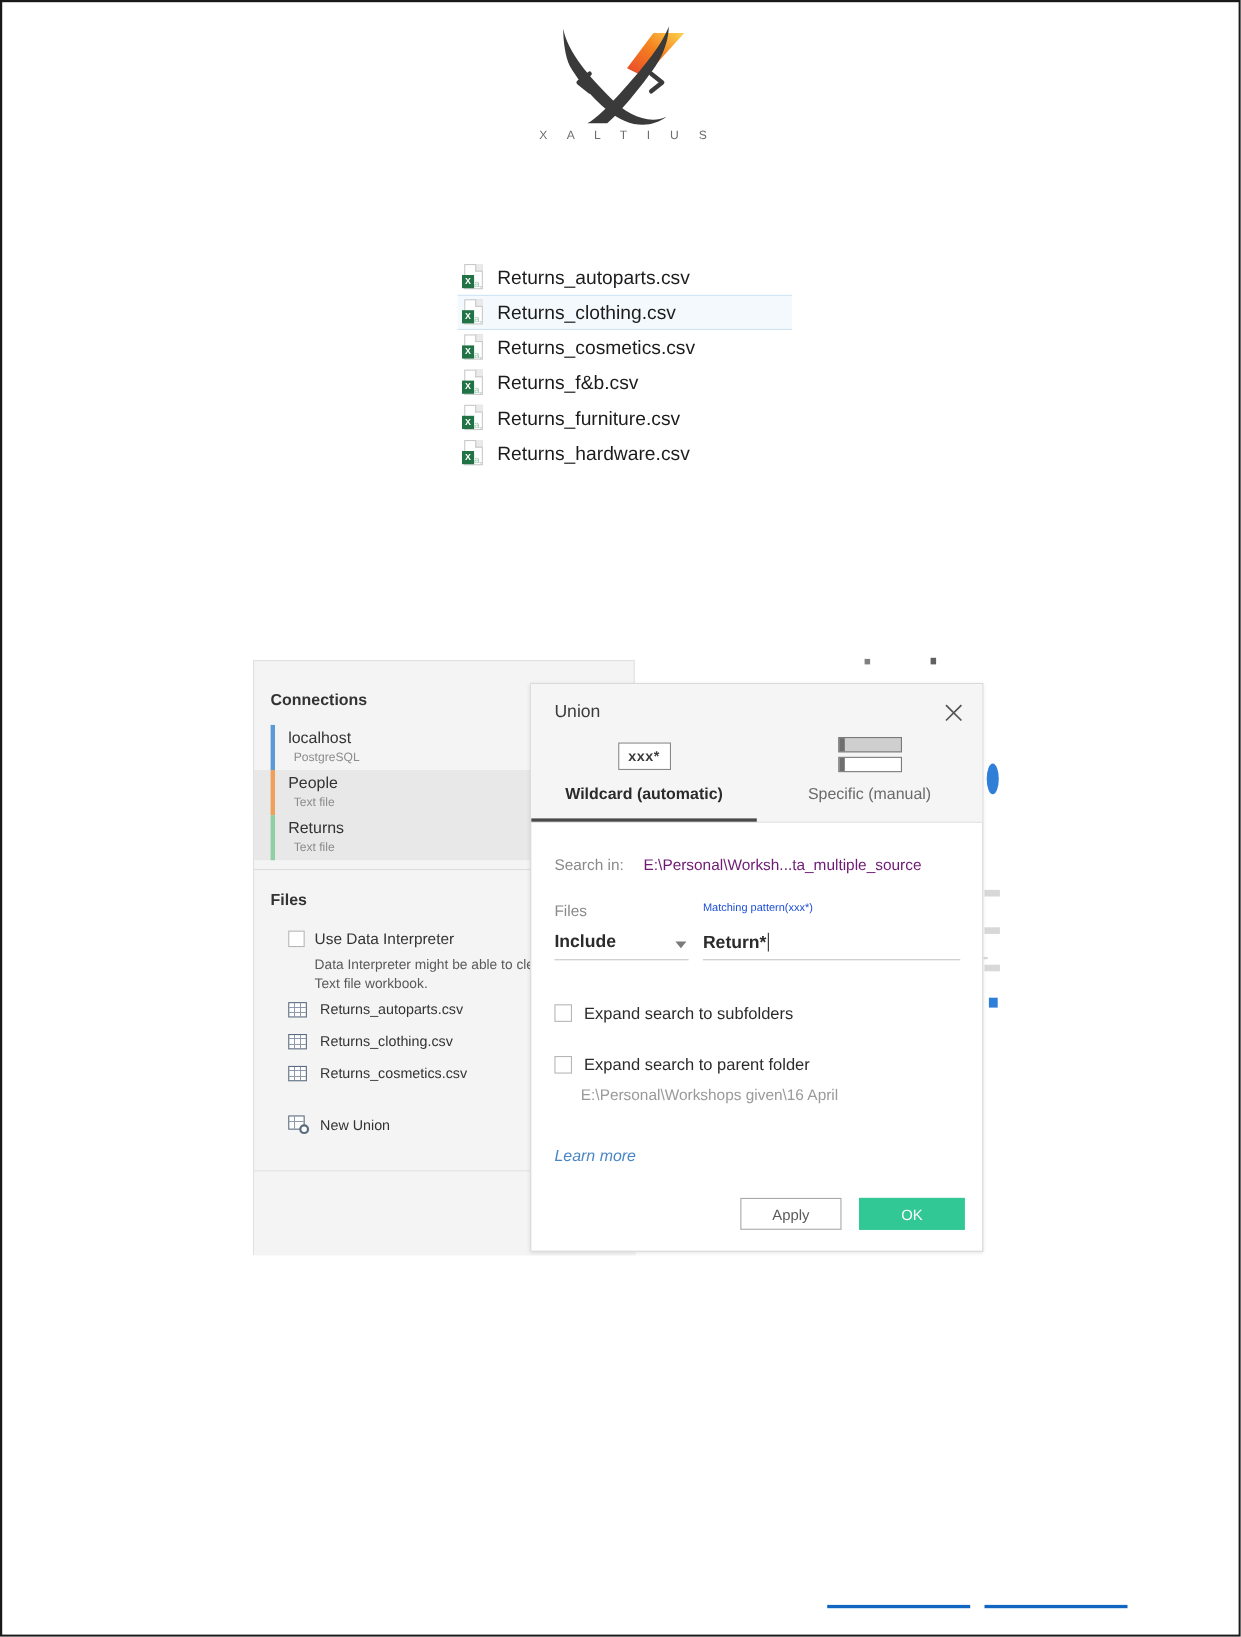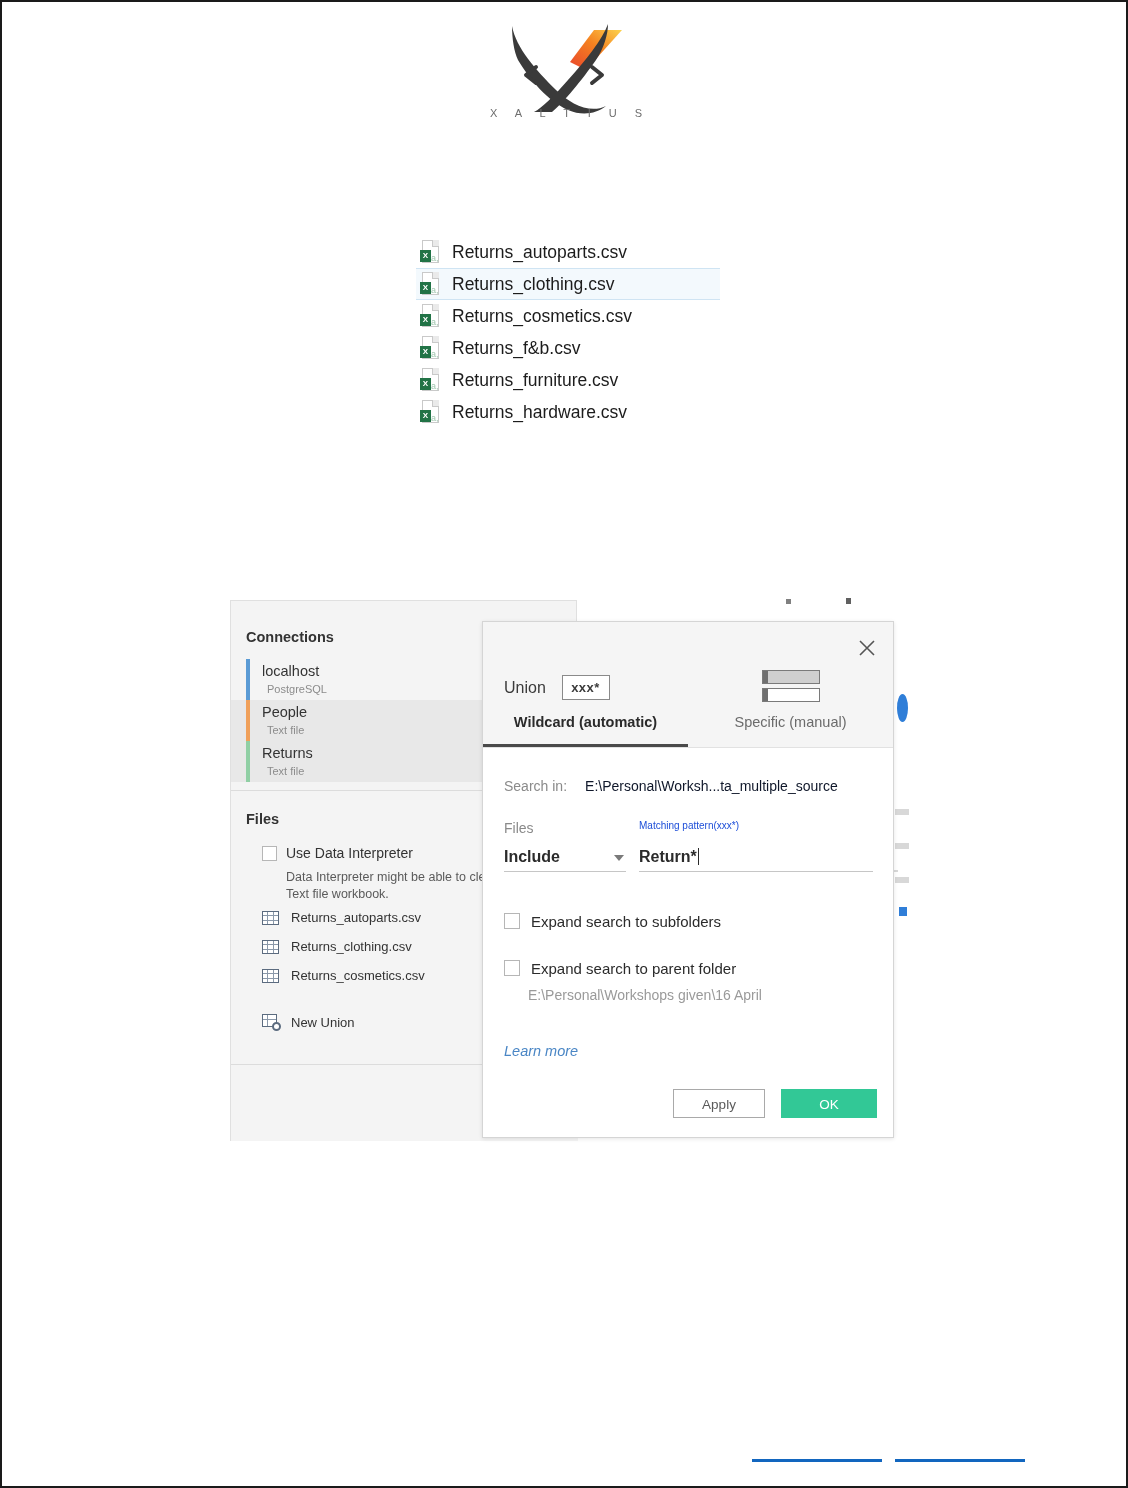--- a/index.html
+++ b/index.html
@@ -29,23 +29,23 @@
     left: 490px; top: 18px;
     width: 160px; height: 125px;
   }
   .logo-x {
     position: absolute;
     left: 0; top: 0;
     width: 160px; height: 98px;
   }
   .logo-word {
     position: absolute;
-    left: 0; top: 89px;
+    left: 0; top: 99px;
     width: 160px;
-    text-align: left;
+    text-align: right;
     font-size: 11px;
     letter-spacing: 7.5px;
     color: #6d6d6d;
     font-family: "Liberation Sans", sans-serif;
   }
 
   
   .filelist {
     position: absolute;
     left: 416px; top: 236px;
@@ -283,21 +283,20 @@
     height: 126px;
     background: #f5f5f5;
     border-bottom: 1px solid #e2e2e2;
     box-sizing: border-box;
   }
   .dlg-title {
     position: absolute;
     left: 21px; top: 17px;
     font-size: 16px;
     color: #3b3b3b;
-    margin-top: 40px;
   }
   .dlg-close {
     position: absolute;
     right: 14px; top: 14px;
     width: 24px; height: 24px;
     cursor: pointer;
   }
   .dlg-tabs {
     position: absolute;
     left: 0; top: 44px;
@@ -364,21 +363,21 @@
     left: 21px; top: 30px;
     display: flex;
     align-items: baseline;
   }
   .lbl-muted {
     font-size: 14px;
     color: #8a8a8a;
   }
   .searchin-path {
     font-size: 14px;
-    color: #0f172a;
+    color: #701a75;
     margin-left: 18px;
   }
   .row-fieldlabels {
     position: absolute;
     left: 21px; top: 72px;
     width: 370px;
     display: flex;
   }
   .fl-files { width: 135px; font-size: 14px; color: #8a8a8a; }
   .fl-pattern { font-size: 10px; color: #1d4ed8; }

